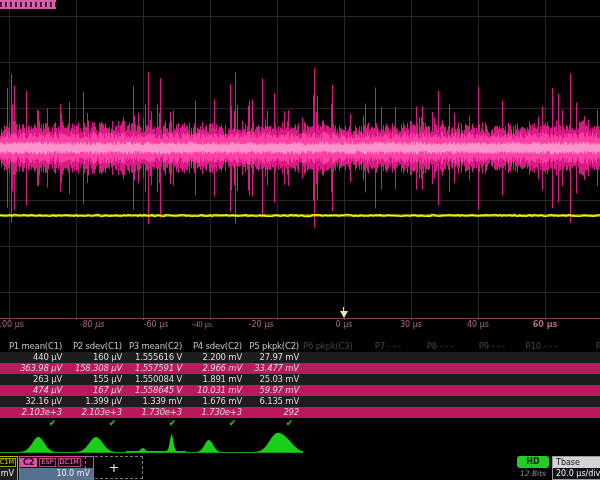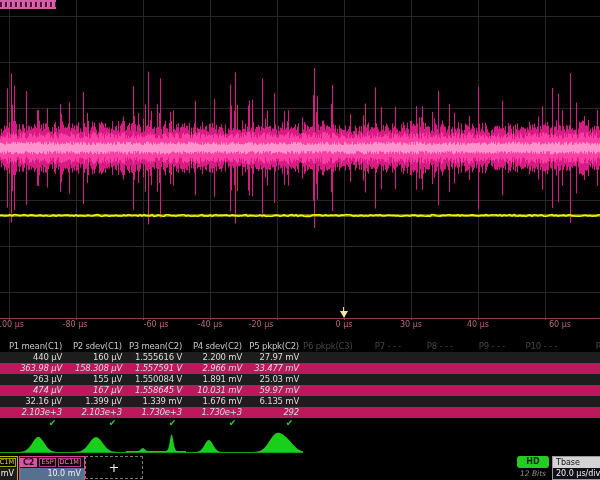--- a/index.html
+++ b/index.html
@@ -36,21 +36,21 @@
   
   .dstrip{position:absolute;left:0;top:456px;width:600px;height:24px;}
   .desc{position:absolute;top:0;height:24px;box-sizing:border-box;}
   .drow1{display:flex;align-items:center;height:11px;gap:2px;}
   .chlabel{font-size:8px;font-weight:bold;line-height:9px;padding:0 3px;color:#1a001a;}
   .tag{font-size:6.5px;line-height:7px;padding:0 1px;border:1px solid;}
   .dval{height:12px;font-size:8px;line-height:12px;text-align:right;padding-right:3px;color:#f0f0f0;}
   .c1{left:-44px;width:62px;border:1px solid #b8b800;background:#0a0a00;}
   .c1t{color:#d8d800;border-color:#a0a000;margin-left:auto;margin-right:1px;}
   .c1v{background:#1c1c1c;}
-  .c2{left:19px;width:66px;border:1px solid #d645a0;background:#14020e;}
+  .c2{left:19px;width:75px;border:1px solid #d645a0;background:#14020e;}
   .c2 .chlabel{background:#e04fa8;}
   .c2t{color:#ff7cc4;border-color:#b03c82;}
   .c2v{background:#55718f;}
   .addbox{position:absolute;left:85px;top:0;width:58px;height:23px;border:1px dashed #7a7a7a;
           box-sizing:border-box;color:#e8e8e8;font-size:13px;line-height:21px;text-align:center;}
   .hdbadge{position:absolute;left:517px;top:0;width:32px;height:12px;background:#23cd23;border-radius:3px;
            color:#07220a;font-size:8px;font-weight:bold;text-align:center;line-height:12px;}
   .hdbits{position:absolute;left:513px;top:13px;width:40px;text-align:center;color:#8f8f8f;font-size:7.5px;font-style:italic;}
   .tbase{position:absolute;left:552px;top:0;width:78px;height:24px;border:1px solid #9a9a9a;box-sizing:border-box;background:#101018;}
   .tbhdr{height:11px;background:#d4d4d4;color:#141414;font-size:8px;line-height:11px;padding-left:3px;}
@@ -66,28 +66,28 @@
         <path d="M0 318.5H600M9.5 318V322M76.5 318V322M143.5 318V322M210.5 318V322M277.5 318V322M344.5 318V322M411.5 318V322M478.5 318V322M545.5 318V322" stroke="#83424e" stroke-width="1" fill="none"></path>
         <path d="M0.5 135.3V160.7M1.5 128.5V167.5M2.5 132.6V163.4M3.5 130.5V165.5M4.5 125.5V170.5M5.5 128.5V167.5M6.5 125.9V170.1M7.5 88.3V207.7M8.5 127.7V168.3M9.5 122.3V173.7M10.5 133.7V162.3M11.5 73.6V222.4M12.5 104.7V191.3M13.5 120.9V175.1M14.5 85.5V210.5M15.5 120.9V175.1M16.5 124.1V171.9M17.5 135.7V160.3M18.5 129.7V166.3M19.5 124.2V171.8M20.5 128.8V167.2M21.5 130.9V165.1M22.5 124.3V171.7M23.5 124.4V171.6M24.5 128.1V167.9M25.5 132.2V163.8M26.5 91.0V205.0M27.5 130.7V165.3M28.5 125.6V170.4M29.5 126.3V169.7M30.5 129.8V166.2M31.5 126.3V169.7M32.5 128.7V167.3M33.5 127.8V168.2M34.5 124.1V171.9M35.5 126.0V170.0M36.5 127.9V168.1M37.5 110.1V185.9M38.5 110.2V185.8M39.5 120.6V175.4M40.5 128.3V167.7M41.5 124.7V171.3M42.5 131.2V164.8M43.5 123.3V172.7M44.5 128.8V167.2M45.5 123.2V172.8M46.5 123.3V172.7M47.5 108.5V187.5M48.5 126.9V169.1M49.5 130.4V165.6M50.5 131.6V164.4M51.5 131.5V164.5M52.5 127.1V168.9M53.5 133.9V162.1M54.5 123.7V172.3M55.5 122.1V173.9M56.5 128.1V167.9M57.5 132.4V163.6M58.5 126.4V169.6M59.5 129.4V166.6M60.5 104.2V191.8M61.5 113.7V182.3M62.5 121.6V174.4M63.5 124.5V171.5M64.5 128.1V167.9M65.5 127.0V169.0M66.5 128.0V168.0M67.5 126.7V169.3M68.5 123.6V172.4M69.5 102.3V193.7M70.5 130.3V165.7M71.5 127.7V168.3M72.5 123.5V172.5M73.5 128.2V167.8M74.5 125.2V170.8M75.5 129.7V166.3M76.5 125.1V170.9M77.5 125.6V170.4M78.5 122.2V173.8M79.5 132.4V163.6M80.5 128.3V167.7M81.5 131.4V164.6M82.5 132.1V163.9M83.5 91.9V204.1M84.5 123.1V172.9M85.5 126.8V169.2M86.5 127.2V168.8M87.5 113.0V183.0M88.5 120.6V175.4M89.5 133.9V162.1M90.5 130.4V165.6M91.5 127.3V168.7M92.5 121.9V174.1M93.5 125.9V170.1M94.5 122.5V173.5M95.5 127.0V169.0M96.5 129.6V166.4M97.5 133.8V162.2M98.5 131.6V164.4M99.5 122.7V173.3M100.5 124.3V171.7M101.5 121.7V174.3M102.5 122.9V173.1M103.5 124.4V171.6M104.5 127.5V168.5M105.5 123.1V172.9M106.5 127.6V168.4M107.5 127.3V168.7M108.5 129.1V166.9M109.5 127.1V168.9M110.5 133.0V163.0M111.5 128.6V167.4M112.5 121.1V174.9M113.5 129.6V166.4M114.5 130.5V165.5M115.5 126.7V169.3M116.5 125.8V170.2M117.5 130.6V165.4M118.5 121.1V174.9M119.5 132.2V163.8M120.5 125.5V170.5M121.5 123.6V172.4M122.5 121.1V174.9M123.5 116.5V179.5M124.5 121.3V174.7M125.5 130.6V165.4M126.5 129.7V166.3M127.5 126.2V169.8M128.5 125.0V171.0M129.5 122.6V173.4M130.5 130.2V165.8M131.5 123.7V172.3M132.5 123.0V173.0M133.5 86.1V209.9M134.5 115.9V180.1M135.5 124.1V171.9M136.5 131.1V164.9M137.5 125.3V170.7M138.5 112.9V183.1M139.5 124.4V171.6M140.5 127.0V169.0M141.5 132.3V163.7M142.5 132.2V163.8M143.5 118.5V177.5M144.5 131.4V164.6M145.5 104.3V191.7M146.5 126.1V169.9M147.5 124.9V171.1M148.5 71.6V224.4M149.5 126.8V169.2M150.5 120.1V175.9M151.5 110.9V185.1M152.5 129.0V167.0M153.5 128.5V167.5M154.5 126.8V169.2M155.5 133.2V162.8M156.5 127.7V168.3M157.5 104.4V191.6M158.5 126.9V169.1M159.5 113.0V183.0M160.5 78.2V217.8M161.5 129.1V166.9M162.5 134.0V162.0M163.5 126.1V169.9M164.5 124.4V171.6M165.5 120.8V175.2M166.5 128.2V167.8M167.5 128.4V167.6M168.5 131.8V164.2M169.5 122.9V173.1M170.5 112.0V184.0M171.5 121.1V174.9M172.5 131.7V164.3M173.5 110.4V185.6M174.5 128.7V167.3M175.5 130.0V166.0M176.5 124.5V171.5M177.5 127.3V168.7M178.5 123.2V172.8M179.5 131.4V164.6M180.5 127.6V168.4M181.5 126.5V169.5M182.5 123.9V172.1M183.5 126.8V169.2M184.5 122.8V173.2M185.5 128.1V167.9M186.5 125.9V170.1M187.5 125.9V170.1M188.5 129.8V166.2M189.5 122.6V173.4M190.5 135.1V160.9M191.5 127.7V168.3M192.5 134.1V161.9M193.5 127.3V168.7M194.5 123.4V172.6M195.5 100.7V195.3M196.5 132.6V163.4M197.5 127.5V168.5M198.5 128.7V167.3M199.5 128.9V167.1M200.5 126.1V169.9M201.5 129.5V166.5M202.5 121.9V174.1M203.5 128.6V167.4M204.5 129.6V166.4M205.5 126.8V169.2M206.5 125.3V170.7M207.5 130.9V165.1M208.5 131.9V164.1M209.5 123.7V172.3M210.5 123.5V172.5M211.5 127.2V168.8M212.5 122.8V173.2M213.5 127.8V168.2M214.5 99.2V196.8M215.5 129.2V166.8M216.5 124.6V171.4M217.5 132.7V163.3M218.5 129.4V166.6M219.5 126.7V169.3M220.5 127.1V168.9M221.5 124.4V171.6M222.5 127.8V168.2M223.5 131.2V164.8M224.5 134.3V161.7M225.5 124.4V171.6M226.5 133.6V162.4M227.5 133.8V162.2M228.5 128.5V167.5M229.5 130.0V166.0M230.5 84.5V211.5M231.5 105.6V190.4M232.5 129.9V166.1M233.5 128.3V167.7M234.5 110.7V185.3M235.5 72.3V223.7M236.5 129.3V166.7M237.5 104.6V191.4M238.5 129.6V166.4M239.5 129.7V166.3M240.5 130.2V165.8M241.5 132.2V163.8M242.5 120.6V175.4M243.5 128.7V167.3M244.5 128.9V167.1M245.5 123.7V172.3M246.5 131.6V164.4M247.5 126.4V169.6M248.5 105.6V190.4M249.5 100.5V195.5M250.5 130.4V165.6M251.5 127.6V168.4M252.5 99.5V196.5M253.5 122.1V173.9M254.5 131.8V164.2M255.5 128.7V167.3M256.5 126.9V169.1M257.5 127.0V169.0M258.5 124.8V171.2M259.5 126.5V169.5M260.5 130.7V165.3M261.5 126.4V169.6M262.5 78.4V217.6M263.5 127.8V168.2M264.5 128.5V167.5M265.5 118.8V177.2M266.5 126.3V169.7M267.5 110.5V185.5M268.5 126.9V169.1M269.5 126.2V169.8M270.5 125.6V170.4M271.5 131.1V164.9M272.5 128.5V167.5M273.5 128.6V167.4M274.5 93.2V202.8M275.5 124.4V171.6M276.5 129.4V166.6M277.5 134.4V161.6M278.5 126.0V170.0M279.5 130.8V165.2M280.5 127.4V168.6M281.5 128.3V167.7M282.5 122.1V173.9M283.5 129.5V166.5M284.5 111.2V184.8M285.5 129.3V166.7M286.5 127.6V168.4M287.5 121.1V174.9M288.5 110.3V185.7M289.5 129.8V166.2M290.5 128.6V167.4M291.5 126.9V169.1M292.5 128.5V167.5M293.5 127.9V168.1M294.5 126.7V169.3M295.5 124.3V171.7M296.5 130.0V166.0M297.5 126.5V169.5M298.5 123.1V172.9M299.5 133.1V162.9M300.5 133.6V162.4M301.5 133.2V162.8M302.5 117.5V178.5M303.5 129.5V166.5M304.5 122.0V174.0M305.5 123.7V172.3M306.5 130.5V165.5M307.5 125.4V170.6M308.5 126.6V169.4M309.5 128.8V167.2M310.5 127.0V169.0M311.5 126.9V169.1M312.5 126.2V169.8M313.5 95.2V200.8M314.5 68.0V228.0M315.5 131.6V164.4M316.5 112.2V183.8M317.5 96.4V199.6M318.5 124.4V171.6M319.5 130.1V165.9M320.5 126.5V169.5M321.5 126.0V170.0M322.5 120.8V175.2M323.5 120.4V175.6M324.5 124.2V171.8M325.5 129.7V166.3M326.5 125.9V170.1M327.5 125.2V170.8M328.5 126.4V169.6M329.5 126.8V169.2M330.5 128.1V167.9M331.5 103.7V192.3M332.5 84.8V211.2M333.5 123.5V172.5M334.5 128.7V167.3M335.5 125.3V170.7M336.5 132.4V163.6M337.5 128.8V167.2M338.5 133.6V162.4M339.5 125.3V170.7M340.5 128.2V167.8M341.5 128.7V167.3M342.5 129.6V166.4M343.5 130.0V166.0M344.5 129.9V166.1M345.5 125.5V170.5M346.5 131.6V164.4M347.5 131.0V165.0M348.5 129.2V166.8M349.5 126.0V170.0M350.5 113.8V182.2M351.5 132.3V163.7M352.5 134.3V161.7M353.5 131.0V165.0M354.5 131.1V164.9M355.5 125.4V170.6M356.5 128.1V167.9M357.5 134.3V161.7M358.5 130.9V165.1M359.5 126.4V169.6M360.5 131.3V164.7M361.5 125.9V170.1M362.5 133.2V162.8M363.5 115.4V180.6M364.5 125.2V170.8M365.5 103.6V192.4M366.5 127.7V168.3M367.5 124.5V171.5M368.5 122.6V173.4M369.5 130.9V165.1M370.5 129.3V166.7M371.5 127.0V169.0M372.5 127.2V168.8M373.5 128.5V167.5M374.5 127.7V168.3M375.5 87.4V208.6M376.5 123.5V172.5M377.5 127.1V168.9M378.5 129.5V166.5M379.5 131.9V164.1M380.5 131.3V164.7M381.5 106.7V189.3M382.5 129.6V166.4M383.5 125.1V170.9M384.5 131.0V165.0M385.5 126.3V169.7M386.5 123.5V172.5M387.5 125.4V170.6M388.5 127.6V168.4M389.5 130.6V165.4M390.5 129.8V166.2M391.5 132.9V163.1M392.5 123.3V172.7M393.5 127.9V168.1M394.5 125.9V170.1M395.5 106.8V189.2M396.5 128.4V167.6M397.5 129.5V166.5M398.5 132.8V163.2M399.5 130.8V165.2M400.5 131.4V164.6M401.5 124.4V171.6M402.5 128.0V168.0M403.5 122.1V173.9M404.5 125.2V170.8M405.5 130.3V165.7M406.5 128.2V167.8M407.5 122.7V173.3M408.5 129.1V166.9M409.5 134.1V161.9M410.5 121.0V175.0M411.5 120.8V175.2M412.5 125.7V170.3M413.5 123.9V172.1M414.5 124.8V171.2M415.5 125.9V170.1M416.5 106.3V189.7M417.5 123.2V172.8M418.5 134.1V161.9M419.5 117.5V178.5M420.5 126.7V169.3M421.5 117.1V178.9M422.5 106.1V189.9M423.5 121.8V174.2M424.5 129.0V167.0M425.5 122.9V173.1M426.5 126.7V169.3M427.5 126.6V169.4M428.5 125.9V170.1M429.5 126.9V169.1M430.5 133.2V162.8M431.5 130.8V165.2M432.5 111.9V184.1M433.5 131.4V164.6M434.5 117.9V178.1M435.5 123.3V172.7M436.5 124.9V171.1M437.5 128.9V167.1M438.5 90.7V205.3M439.5 133.2V162.8M440.5 126.5V169.5M441.5 124.3V171.7M442.5 120.5V175.5M443.5 124.3V171.7M444.5 126.5V169.5M445.5 126.8V169.2M446.5 132.4V163.6M447.5 129.7V166.3M448.5 126.1V169.9M449.5 104.1V191.9M450.5 134.4V161.6M451.5 128.8V167.2M452.5 127.3V168.7M453.5 132.6V163.4M454.5 112.9V183.1M455.5 128.7V167.3M456.5 130.5V165.5M457.5 128.2V167.8M458.5 122.3V173.7M459.5 128.5V167.5M460.5 134.3V161.7M461.5 123.5V172.5M462.5 130.5V165.5M463.5 133.1V162.9M464.5 129.9V166.1M465.5 123.5V172.5M466.5 125.0V171.0M467.5 125.3V170.7M468.5 126.3V169.7M469.5 115.8V180.2M470.5 130.3V165.7M471.5 128.7V167.3M472.5 123.6V172.4M473.5 126.0V170.0M474.5 128.2V167.8M475.5 134.4V161.6M476.5 127.6V168.4M477.5 131.3V164.7M478.5 86.7V209.3M479.5 123.6V172.4M480.5 131.4V164.6M481.5 128.5V167.5M482.5 122.7V173.3M483.5 130.5V165.5M484.5 132.2V163.8M485.5 122.6V173.4M486.5 125.2V170.8M487.5 129.1V166.9M488.5 132.0V164.0M489.5 133.0V163.0M490.5 135.9V160.1M491.5 130.2V165.8M492.5 129.3V166.7M493.5 132.7V163.3M494.5 126.9V169.1M495.5 125.8V170.2M496.5 126.4V169.6M497.5 125.5V170.5M498.5 128.5V167.5M499.5 125.9V170.1M500.5 128.4V167.6M501.5 128.5V167.5M502.5 100.7V195.3M503.5 127.9V168.1M504.5 130.1V165.9M505.5 125.8V170.2M506.5 134.0V162.0M507.5 132.4V163.6M508.5 122.9V173.1M509.5 125.9V170.1M510.5 124.5V171.5M511.5 128.8V167.2M512.5 134.1V161.9M513.5 126.1V169.9M514.5 133.5V162.5M515.5 124.6V171.4M516.5 128.9V167.1M517.5 123.4V172.6M518.5 130.0V166.0M519.5 130.5V165.5M520.5 128.6V167.4M521.5 126.6V169.4M522.5 127.3V168.7M523.5 127.3V168.7M524.5 128.4V167.6M525.5 128.6V167.4M526.5 131.7V164.3M527.5 127.4V168.6M528.5 129.4V166.6M529.5 121.5V174.5M530.5 125.3V170.7M531.5 129.7V166.3M532.5 124.2V171.8M533.5 127.6V168.4M534.5 123.4V172.6M535.5 127.3V168.7M536.5 128.9V167.1M537.5 126.6V169.4M538.5 116.5V179.5M539.5 132.3V163.7M540.5 126.0V170.0M541.5 128.7V167.3M542.5 106.2V189.8M543.5 124.8V171.2M544.5 124.6V171.4M545.5 123.3V172.7M546.5 125.8V170.2M547.5 121.7V174.3M548.5 125.7V170.3M549.5 134.2V161.8M550.5 128.3V167.7M551.5 127.4V168.6M552.5 88.0V208.0M553.5 134.5V161.5M554.5 126.6V169.4M555.5 126.5V169.5M556.5 120.4V175.6M557.5 129.9V166.1M558.5 93.7V202.3M559.5 125.1V170.9M560.5 125.7V170.3M561.5 130.5V165.5M562.5 110.2V185.8M563.5 125.9V170.1M564.5 129.2V166.8M565.5 131.5V164.5M566.5 125.2V170.8M567.5 125.8V170.2M568.5 129.4V166.6M569.5 124.8V171.2M570.5 73.1V222.9M571.5 129.1V166.9M572.5 128.2V167.8M573.5 130.3V165.7M574.5 129.7V166.3M575.5 129.6V166.4M576.5 102.5V193.5M577.5 133.9V162.1M578.5 128.4V167.6M579.5 121.6V174.4M580.5 122.6V173.4M581.5 122.0V174.0M582.5 120.5V175.5M583.5 120.8V175.2M584.5 116.1V179.9M585.5 125.6V170.4M586.5 125.1V170.9M587.5 126.0V170.0M588.5 119.9V176.1M589.5 131.0V165.0M590.5 128.6V167.4M591.5 132.7V163.3M592.5 127.3V168.7M593.5 129.4V166.6M594.5 125.8V170.2M595.5 129.6V166.4M596.5 126.2V169.8M597.5 109.9V186.1M598.5 126.0V170.0M599.5 129.6V166.4" stroke="#d81b84" stroke-width="1" fill="none"></path>
         <path d="M0.5 138.9V157.1M1.5 136.2V159.8M2.5 137.2V158.8M3.5 136.4V159.6M4.5 137.3V158.7M5.5 137.0V159.0M6.5 135.1V160.9M7.5 132.6V163.4M8.5 138.4V157.6M9.5 132.4V163.6M10.5 138.0V158.0M11.5 134.6V161.4M12.5 134.4V161.6M13.5 132.3V163.7M14.5 135.2V160.8M15.5 133.7V162.3M16.5 134.5V161.5M17.5 138.9V157.1M18.5 138.9V157.1M19.5 137.1V158.9M20.5 133.2V162.8M21.5 137.9V158.1M22.5 133.8V162.2M23.5 132.3V163.7M24.5 133.0V163.0M25.5 137.7V158.3M26.5 139.0V157.0M27.5 137.8V158.2M28.5 136.5V159.5M29.5 133.4V162.6M30.5 133.6V162.4M31.5 133.6V162.4M32.5 136.5V159.5M33.5 135.1V160.9M34.5 132.8V163.2M35.5 135.9V160.1M36.5 137.9V158.1M37.5 136.3V159.7M38.5 136.8V159.2M39.5 133.2V162.8M40.5 135.2V160.8M41.5 133.9V162.1M42.5 135.6V160.4M43.5 135.1V160.9M44.5 137.0V159.0M45.5 135.3V160.7M46.5 134.3V161.7M47.5 133.1V162.9M48.5 132.6V163.4M49.5 134.0V162.0M50.5 138.4V157.6M51.5 135.5V160.5M52.5 137.8V158.2M53.5 138.7V157.3M54.5 133.1V162.9M55.5 132.1V163.9M56.5 135.4V160.6M57.5 137.8V158.2M58.5 138.8V157.2M59.5 134.1V161.9M60.5 133.9V162.1M61.5 132.6V163.4M62.5 133.2V162.8M63.5 134.5V161.5M64.5 134.4V161.6M65.5 134.3V161.7M66.5 135.4V160.6M67.5 135.1V160.9M68.5 136.1V159.9M69.5 136.8V159.2M70.5 135.6V160.4M71.5 132.4V163.6M72.5 134.1V161.9M73.5 134.3V161.7M74.5 135.1V160.9M75.5 138.2V157.8M76.5 133.8V162.2M77.5 134.7V161.3M78.5 133.9V162.1M79.5 137.9V158.1M80.5 138.7V157.3M81.5 137.7V158.3M82.5 138.2V157.8M83.5 137.2V158.8M84.5 132.2V163.8M85.5 136.4V159.6M86.5 136.3V159.7M87.5 137.4V158.6M88.5 132.5V163.5M89.5 138.9V157.1M90.5 137.9V158.1M91.5 134.6V161.4M92.5 133.6V162.4M93.5 132.3V163.7M94.5 132.4V163.6M95.5 133.4V162.6M96.5 135.0V161.0M97.5 136.9V159.1M98.5 138.6V157.4M99.5 133.4V162.6M100.5 132.6V163.4M101.5 132.6V163.4M102.5 135.5V160.5M103.5 133.8V162.2M104.5 138.4V157.6M105.5 133.8V162.2M106.5 132.1V163.9M107.5 135.7V160.3M108.5 133.1V162.9M109.5 133.3V162.7M110.5 137.5V158.5M111.5 132.2V163.8M112.5 133.4V162.6M113.5 134.9V161.1M114.5 138.3V157.7M115.5 134.4V161.6M116.5 135.0V161.0M117.5 138.5V157.5M118.5 133.6V162.4M119.5 135.8V160.2M120.5 136.4V159.6M121.5 133.5V162.5M122.5 132.4V163.6M123.5 133.2V162.8M124.5 132.2V163.8M125.5 138.4V157.6M126.5 135.3V160.7M127.5 138.5V157.5M128.5 135.9V160.1M129.5 138.1V157.9M130.5 137.5V158.5M131.5 136.5V159.5M132.5 135.5V160.5M133.5 132.3V163.7M134.5 137.9V158.1M135.5 135.9V160.1M136.5 138.7V157.3M137.5 135.4V160.6M138.5 134.3V161.7M139.5 137.2V158.8M140.5 134.3V161.7M141.5 136.2V159.8M142.5 137.5V158.5M143.5 136.6V159.4M144.5 137.1V158.9M145.5 135.7V160.3M146.5 135.7V160.3M147.5 133.7V162.3M148.5 134.6V161.4M149.5 134.9V161.1M150.5 132.4V163.6M151.5 135.1V160.9M152.5 133.9V162.1M153.5 135.3V160.7M154.5 134.3V161.7M155.5 138.2V157.8M156.5 138.4V157.6M157.5 138.0V158.0M158.5 135.7V160.3M159.5 135.2V160.8M160.5 138.5V157.5M161.5 138.6V157.4M162.5 138.6V157.4M163.5 133.4V162.6M164.5 134.8V161.2M165.5 132.9V163.1M166.5 135.9V160.1M167.5 136.5V159.5M168.5 138.5V157.5M169.5 133.6V162.4M170.5 132.8V163.2M171.5 133.6V162.4M172.5 134.7V161.3M173.5 136.9V159.1M174.5 137.8V158.2M175.5 134.0V162.0M176.5 132.8V163.2M177.5 133.4V162.6M178.5 135.1V160.9M179.5 138.3V157.7M180.5 138.7V157.3M181.5 138.1V157.9M182.5 134.2V161.8M183.5 132.8V163.2M184.5 134.9V161.1M185.5 133.7V162.3M186.5 134.2V161.8M187.5 133.3V162.7M188.5 134.0V162.0M189.5 134.9V161.1M190.5 138.3V157.7M191.5 132.1V163.9M192.5 138.0V158.0M193.5 135.1V160.9M194.5 133.8V162.2M195.5 132.1V163.9M196.5 136.4V159.6M197.5 134.5V161.5M198.5 132.5V163.5M199.5 132.7V163.3M200.5 138.6V157.4M201.5 134.9V161.1M202.5 133.6V162.4M203.5 133.9V162.1M204.5 135.3V160.7M205.5 137.4V158.6M206.5 133.9V162.1M207.5 135.9V160.1M208.5 135.2V160.8M209.5 134.6V161.4M210.5 135.6V160.4M211.5 134.7V161.3M212.5 134.9V161.1M213.5 138.1V157.9M214.5 133.8V162.2M215.5 133.8V162.2M216.5 134.8V161.2M217.5 135.8V160.2M218.5 138.0V158.0M219.5 135.0V161.0M220.5 133.4V162.6M221.5 136.1V159.9M222.5 134.8V161.2M223.5 134.8V161.2M224.5 137.5V158.5M225.5 133.3V162.7M226.5 137.9V158.1M227.5 138.0V158.0M228.5 135.9V160.1M229.5 135.6V160.4M230.5 134.5V161.5M231.5 134.0V162.0M232.5 134.3V161.7M233.5 137.8V158.2M234.5 135.9V160.1M235.5 135.2V160.8M236.5 133.8V162.2M237.5 132.7V163.3M238.5 133.8V162.2M239.5 138.1V157.9M240.5 135.7V160.3M241.5 137.3V158.7M242.5 132.7V163.3M243.5 136.8V159.2M244.5 132.8V163.2M245.5 135.0V161.0M246.5 135.5V160.5M247.5 132.3V163.7M248.5 132.0V164.0M249.5 132.1V163.9M250.5 134.9V161.1M251.5 138.0V158.0M252.5 132.5V163.5M253.5 132.5V163.5M254.5 137.0V159.0M255.5 134.8V161.2M256.5 137.2V158.8M257.5 138.8V157.2M258.5 133.8V162.2M259.5 136.7V159.3M260.5 135.2V160.8M261.5 135.3V160.7M262.5 133.5V162.5M263.5 132.9V163.1M264.5 132.3V163.7M265.5 138.6V157.4M266.5 134.7V161.3M267.5 133.2V162.8M268.5 134.9V161.1M269.5 132.2V163.8M270.5 135.8V160.2M271.5 134.6V161.4M272.5 136.9V159.1M273.5 134.3V161.7M274.5 135.3V160.7M275.5 134.6V161.4M276.5 137.2V158.8M277.5 137.9V158.1M278.5 137.5V158.5M279.5 134.8V161.2M280.5 134.5V161.5M281.5 135.2V160.8M282.5 134.8V161.2M283.5 135.3V160.7M284.5 136.5V159.5M285.5 134.5V161.5M286.5 134.5V161.5M287.5 132.9V163.1M288.5 132.0V164.0M289.5 138.1V157.9M290.5 135.5V160.5M291.5 134.0V162.0M292.5 133.1V162.9M293.5 136.4V159.6M294.5 136.9V159.1M295.5 134.5V161.5M296.5 136.4V159.6M297.5 135.9V160.1M298.5 135.6V160.4M299.5 138.9V157.1M300.5 137.5V158.5M301.5 138.2V157.8M302.5 133.1V162.9M303.5 133.0V163.0M304.5 133.8V162.2M305.5 132.5V163.5M306.5 135.3V160.7M307.5 138.2V157.8M308.5 134.7V161.3M309.5 134.4V161.6M310.5 137.0V159.0M311.5 136.9V159.1M312.5 135.1V160.9M313.5 132.7V163.3M314.5 133.2V162.8M315.5 137.7V158.3M316.5 134.8V161.2M317.5 137.9V158.1M318.5 135.0V161.0M319.5 137.7V158.3M320.5 133.7V162.3M321.5 138.8V157.2M322.5 132.4V163.6M323.5 132.0V164.0M324.5 132.1V163.9M325.5 132.7V163.3M326.5 133.5V162.5M327.5 132.7V163.3M328.5 135.3V160.7M329.5 134.1V161.9M330.5 138.6V157.4M331.5 137.9V158.1M332.5 132.6V163.4M333.5 132.9V163.1M334.5 133.7V162.3M335.5 135.1V160.9M336.5 135.5V160.5M337.5 136.0V160.0M338.5 138.4V157.6M339.5 137.5V158.5M340.5 137.3V158.7M341.5 132.3V163.7M342.5 135.3V160.7M343.5 135.5V160.5M344.5 135.8V160.2M345.5 137.2V158.8M346.5 138.8V157.2M347.5 138.1V157.9M348.5 133.6V162.4M349.5 137.9V158.1M350.5 138.0V158.0M351.5 135.9V160.1M352.5 138.2V157.8M353.5 138.2V157.8M354.5 137.8V158.2M355.5 134.2V161.8M356.5 134.4V161.6M357.5 137.8V158.2M358.5 135.2V160.8M359.5 136.7V159.3M360.5 138.5V157.5M361.5 132.6V163.4M362.5 137.5V158.5M363.5 135.1V160.9M364.5 137.0V159.0M365.5 135.5V160.5M366.5 136.9V159.1M367.5 132.5V163.5M368.5 135.5V160.5M369.5 135.3V160.7M370.5 138.5V157.5M371.5 138.0V158.0M372.5 134.2V161.8M373.5 137.6V158.4M374.5 135.7V160.3M375.5 137.6V158.4M376.5 136.1V159.9M377.5 132.4V163.6M378.5 137.1V158.9M379.5 136.9V159.1M380.5 134.8V161.2M381.5 137.4V158.6M382.5 136.7V159.3M383.5 136.5V159.5M384.5 134.1V161.9M385.5 134.6V161.4M386.5 133.7V162.3M387.5 136.0V160.0M388.5 133.3V162.7M389.5 139.0V157.0M390.5 137.6V158.4M391.5 139.0V157.0M392.5 132.4V163.6M393.5 137.3V158.7M394.5 134.7V161.3M395.5 133.6V162.4M396.5 135.2V160.8M397.5 133.8V162.2M398.5 136.5V159.5M399.5 134.9V161.1M400.5 137.5V158.5M401.5 136.5V159.5M402.5 136.7V159.3M403.5 134.9V161.1M404.5 132.6V163.4M405.5 134.0V162.0M406.5 137.0V159.0M407.5 133.9V162.1M408.5 136.3V159.7M409.5 138.8V157.2M410.5 133.8V162.2M411.5 132.3V163.7M412.5 138.4V157.6M413.5 133.7V162.3M414.5 134.3V161.7M415.5 136.5V159.5M416.5 133.3V162.7M417.5 133.8V162.2M418.5 138.5V157.5M419.5 138.3V157.7M420.5 132.3V163.7M421.5 138.8V157.2M422.5 133.3V162.7M423.5 133.3V162.7M424.5 136.7V159.3M425.5 135.4V160.6M426.5 132.6V163.4M427.5 138.7V157.3M428.5 135.2V160.8M429.5 132.3V163.7M430.5 136.7V159.3M431.5 137.1V158.9M432.5 137.2V158.8M433.5 135.3V160.7M434.5 136.3V159.7M435.5 134.8V161.2M436.5 134.1V161.9M437.5 137.5V158.5M438.5 135.3V160.7M439.5 137.0V159.0M440.5 138.9V157.1M441.5 132.4V163.6M442.5 133.0V163.0M443.5 136.6V159.4M444.5 136.9V159.1M445.5 136.0V160.0M446.5 138.6V157.4M447.5 138.1V157.9M448.5 134.5V161.5M449.5 136.0V160.0M450.5 137.5V158.5M451.5 138.0V158.0M452.5 132.9V163.1M453.5 135.8V160.2M454.5 136.2V159.8M455.5 132.5V163.5M456.5 137.9V158.1M457.5 134.8V161.2M458.5 132.5V163.5M459.5 138.9V157.1M460.5 137.7V158.3M461.5 133.1V162.9M462.5 134.0V162.0M463.5 138.7V157.3M464.5 134.6V161.4M465.5 135.9V160.1M466.5 137.9V158.1M467.5 134.9V161.1M468.5 133.0V163.0M469.5 132.1V163.9M470.5 134.3V161.7M471.5 134.9V161.1M472.5 133.6V162.4M473.5 138.1V157.9M474.5 137.7V158.3M475.5 138.7V157.3M476.5 134.9V161.1M477.5 134.6V161.4M478.5 138.2V157.8M479.5 134.8V161.2M480.5 135.9V160.1M481.5 136.7V159.3M482.5 134.6V161.4M483.5 134.9V161.1M484.5 138.2V157.8M485.5 134.5V161.5M486.5 136.2V159.8M487.5 136.7V159.3M488.5 138.1V157.9M489.5 136.3V159.7M490.5 138.9V157.1M491.5 135.3V160.7M492.5 135.7V160.3M493.5 136.1V159.9M494.5 134.4V161.6M495.5 136.6V159.4M496.5 137.4V158.6M497.5 135.7V160.3M498.5 133.4V162.6M499.5 136.7V159.3M500.5 138.5V157.5M501.5 135.6V160.4M502.5 137.4V158.6M503.5 136.5V159.5M504.5 134.8V161.2M505.5 134.3V161.7M506.5 137.9V158.1M507.5 137.1V158.9M508.5 132.6V163.4M509.5 136.1V159.9M510.5 134.9V161.1M511.5 132.8V163.2M512.5 138.8V157.2M513.5 132.4V163.6M514.5 138.9V157.1M515.5 136.3V159.7M516.5 137.3V158.7M517.5 133.6V162.4M518.5 136.6V159.4M519.5 138.4V157.6M520.5 132.2V163.8M521.5 135.1V160.9M522.5 137.4V158.6M523.5 138.7V157.3M524.5 138.2V157.8M525.5 134.2V161.8M526.5 136.1V159.9M527.5 136.2V159.8M528.5 132.7V163.3M529.5 132.8V163.2M530.5 134.5V161.5M531.5 136.5V159.5M532.5 135.0V161.0M533.5 134.8V161.2M534.5 133.6V162.4M535.5 133.2V162.8M536.5 136.7V159.3M537.5 134.1V161.9M538.5 137.1V158.9M539.5 137.4V158.6M540.5 133.3V162.7M541.5 135.9V160.1M542.5 132.8V163.2M543.5 132.4V163.6M544.5 134.4V161.6M545.5 132.7V163.3M546.5 133.2V162.8M547.5 134.5V161.5M548.5 135.0V161.0M549.5 138.5V157.5M550.5 137.4V158.6M551.5 133.7V162.3M552.5 134.8V161.2M553.5 137.6V158.4M554.5 135.1V160.9M555.5 133.5V162.5M556.5 136.5V159.5M557.5 136.3V159.7M558.5 138.5V157.5M559.5 134.6V161.4M560.5 135.7V160.3M561.5 134.9V161.1M562.5 138.7V157.3M563.5 137.9V158.1M564.5 133.4V162.6M565.5 137.3V158.7M566.5 134.1V161.9M567.5 137.3V158.7M568.5 133.4V162.6M569.5 134.4V161.6M570.5 134.0V162.0M571.5 133.8V162.2M572.5 138.2V157.8M573.5 134.4V161.6M574.5 134.3V161.7M575.5 132.6V163.4M576.5 135.2V160.8M577.5 138.8V157.2M578.5 137.6V158.4M579.5 134.1V161.9M580.5 132.3V163.7M581.5 133.2V162.8M582.5 132.4V163.6M583.5 132.7V163.3M584.5 136.5V159.5M585.5 138.3V157.7M586.5 132.6V163.4M587.5 132.9V163.1M588.5 135.7V160.3M589.5 137.3V158.7M590.5 135.0V161.0M591.5 136.1V159.9M592.5 132.0V164.0M593.5 138.2V157.8M594.5 134.3V161.7M595.5 136.2V159.8M596.5 132.8V163.2M597.5 138.1V157.9M598.5 138.7V157.3M599.5 137.3V158.7" stroke="#ff3fa4" stroke-width="1" fill="none"></path>
         <path d="M0.5 142.6V152.8M1.5 143.1V153.6M2.5 143.2V151.7M3.5 144.0V154.4M4.5 144.5V151.5M5.5 144.7V154.2M6.5 141.6V153.2M7.5 143.5V151.1M8.5 143.5V152.6M9.5 143.8V152.2M10.5 143.9V151.7M11.5 143.1V153.9M12.5 142.7V154.1M13.5 141.6V154.4M14.5 142.5V152.9M15.5 142.1V152.5M16.5 143.9V151.8M17.5 142.1V153.2M18.5 142.5V154.5M19.5 142.2V153.2M20.5 143.2V153.0M21.5 142.2V154.0M22.5 142.9V153.6M23.5 143.0V153.8M24.5 143.3V152.8M25.5 143.3V151.6M26.5 141.6V151.2M27.5 142.4V152.3M28.5 142.2V152.9M29.5 144.0V152.8M30.5 142.1V153.9M31.5 141.8V151.9M32.5 143.6V154.4M33.5 143.1V152.0M34.5 142.1V152.7M35.5 143.1V153.3M36.5 142.9V154.0M37.5 142.4V154.4M38.5 141.8V153.7M39.5 141.6V152.0M40.5 142.3V153.2M41.5 144.0V153.9M42.5 143.4V153.0M43.5 144.5V151.4M44.5 141.8V154.0M45.5 143.3V154.2M46.5 141.8V154.4M47.5 144.6V151.3M48.5 144.1V153.8M49.5 141.6V151.3M50.5 142.6V152.0M51.5 143.5V152.9M52.5 142.6V153.9M53.5 141.9V152.0M54.5 144.7V151.4M55.5 143.2V151.2M56.5 144.4V153.6M57.5 141.9V151.1M58.5 143.3V153.0M59.5 144.7V153.1M60.5 143.7V151.2M61.5 143.8V153.8M62.5 142.5V154.0M63.5 143.9V152.4M64.5 143.3V153.1M65.5 144.2V153.6M66.5 142.1V151.4M67.5 142.8V151.3M68.5 143.2V153.4M69.5 143.4V151.8M70.5 141.5V152.9M71.5 144.4V151.1M72.5 145.0V152.7M73.5 141.7V152.0M74.5 144.6V153.2M75.5 142.6V153.9M76.5 143.2V153.6M77.5 142.6V153.7M78.5 142.6V153.2M79.5 144.3V154.2M80.5 142.1V151.9M81.5 142.7V152.1M82.5 144.7V151.5M83.5 141.6V152.8M84.5 142.3V152.0M85.5 143.1V153.6M86.5 144.8V152.4M87.5 144.7V152.2M88.5 142.4V154.0M89.5 143.6V152.6M90.5 145.0V151.0M91.5 144.8V152.5M92.5 142.5V154.5M93.5 142.1V153.8M94.5 143.9V152.1M95.5 144.8V153.0M96.5 142.7V154.2M97.5 143.3V151.2M98.5 142.6V153.6M99.5 143.2V154.3M100.5 141.8V152.2M101.5 143.6V152.0M102.5 143.8V153.7M103.5 142.8V153.9M104.5 144.4V152.4M105.5 143.5V154.3M106.5 144.2V153.0M107.5 142.6V153.1M108.5 142.0V151.3M109.5 143.8V153.8M110.5 142.9V151.4M111.5 143.2V151.6M112.5 144.9V151.6M113.5 143.5V151.6M114.5 141.7V153.3M115.5 144.7V152.1M116.5 144.7V151.9M117.5 141.7V151.3M118.5 141.9V153.9M119.5 142.2V151.5M120.5 143.6V152.8M121.5 144.0V151.6M122.5 143.3V153.2M123.5 141.9V153.9M124.5 143.9V152.3M125.5 144.6V152.2M126.5 141.7V154.5M127.5 142.5V154.1M128.5 142.1V152.2M129.5 142.3V151.3M130.5 141.7V153.5M131.5 144.1V153.1M132.5 144.8V154.0M133.5 143.2V151.2M134.5 143.0V154.1M135.5 143.8V151.0M136.5 142.0V152.7M137.5 143.6V151.3M138.5 143.0V151.0M139.5 142.3V154.1M140.5 143.4V153.7M141.5 144.5V151.4M142.5 144.9V152.9M143.5 144.9V153.6M144.5 143.0V152.0M145.5 143.9V153.7M146.5 141.9V152.1M147.5 141.5V153.8M148.5 142.1V151.9M149.5 143.7V152.4M150.5 142.4V152.3M151.5 143.8V153.0M152.5 144.9V154.4M153.5 142.4V152.4M154.5 143.8V152.5M155.5 142.5V152.2M156.5 144.5V153.0M157.5 143.7V154.5M158.5 143.3V153.2M159.5 143.8V151.4M160.5 142.9V154.4M161.5 141.9V153.6M162.5 142.3V153.5M163.5 142.7V152.5M164.5 144.6V154.3M165.5 142.6V154.2M166.5 143.3V153.1M167.5 144.4V153.0M168.5 143.1V154.4M169.5 143.4V153.7M170.5 141.9V153.0M171.5 143.9V152.5M172.5 142.8V151.6M173.5 143.1V151.5M174.5 144.1V152.5M175.5 144.1V153.4M176.5 144.4V152.9M177.5 143.0V151.9M178.5 141.5V153.7M179.5 142.2V151.7M180.5 144.4V152.8M181.5 142.9V153.8M182.5 143.6V153.9M183.5 142.7V151.2M184.5 143.0V151.9M185.5 144.4V152.1M186.5 144.2V153.6M187.5 143.8V152.8M188.5 141.6V152.8M189.5 141.9V153.7M190.5 142.7V152.0M191.5 141.8V154.3M192.5 142.4V152.8M193.5 142.7V153.6M194.5 143.6V152.1M195.5 141.6V152.0M196.5 143.4V151.7M197.5 143.4V153.3M198.5 143.9V151.2M199.5 144.4V153.2M200.5 144.3V152.1M201.5 144.9V151.4M202.5 142.0V154.1M203.5 145.0V151.3M204.5 144.0V153.7M205.5 142.9V152.1M206.5 144.2V152.5M207.5 142.7V153.6M208.5 142.4V152.1M209.5 144.0V151.6M210.5 144.3V153.0M211.5 143.9V153.9M212.5 143.2V153.1M213.5 141.6V153.8M214.5 142.8V152.7M215.5 143.8V151.8M216.5 142.7V152.7M217.5 144.4V151.0M218.5 144.6V152.8M219.5 144.0V151.6M220.5 144.9V152.4M221.5 141.7V152.8M222.5 144.3V152.4M223.5 142.9V153.2M224.5 143.3V151.5M225.5 144.8V151.4M226.5 142.4V154.2M227.5 144.8V153.7M228.5 144.4V152.4M229.5 143.5V153.5M230.5 143.3V152.6M231.5 142.5V151.7M232.5 141.7V153.5M233.5 142.5V153.2M234.5 143.7V151.7M235.5 144.4V153.6M236.5 143.1V152.1M237.5 143.7V152.0M238.5 141.7V151.0M239.5 144.0V153.8M240.5 144.4V152.3M241.5 144.0V154.2M242.5 144.2V153.2M243.5 144.6V153.0M244.5 144.0V151.5M245.5 142.7V154.4M246.5 143.4V153.9M247.5 143.0V153.5M248.5 142.3V152.2M249.5 142.5V152.2M250.5 142.1V151.4M251.5 142.8V151.6M252.5 142.3V151.0M253.5 144.9V151.8M254.5 143.5V152.9M255.5 143.0V154.1M256.5 144.4V153.1M257.5 145.0V152.2M258.5 144.4V151.5M259.5 143.6V154.3M260.5 143.5V152.9M261.5 143.1V154.1M262.5 144.7V153.0M263.5 142.4V151.0M264.5 144.5V152.7M265.5 144.4V152.2M266.5 144.1V151.2M267.5 143.2V151.7M268.5 142.7V153.1M269.5 144.5V151.1M270.5 143.5V151.2M271.5 142.5V154.5M272.5 142.8V153.1M273.5 143.5V153.0M274.5 143.7V153.0M275.5 142.6V152.4M276.5 144.5V151.9M277.5 144.0V153.9M278.5 144.4V152.1M279.5 141.9V151.6M280.5 142.6V152.7M281.5 143.1V152.1M282.5 144.2V153.6M283.5 142.7V152.8M284.5 142.2V153.4M285.5 143.6V153.9M286.5 144.4V153.8M287.5 144.6V151.3M288.5 143.9V152.2M289.5 144.4V152.7M290.5 144.1V153.8M291.5 141.6V151.0M292.5 143.6V151.3M293.5 142.2V153.1M294.5 142.3V154.2M295.5 142.0V151.9M296.5 143.9V153.6M297.5 142.2V151.6M298.5 142.6V154.2M299.5 143.1V154.0M300.5 141.5V153.2M301.5 143.1V151.1M302.5 144.3V152.5M303.5 143.7V151.1M304.5 144.8V153.3M305.5 144.8V153.4M306.5 144.8V153.4M307.5 142.7V151.1M308.5 143.7V151.2M309.5 143.0V153.2M310.5 144.8V151.4M311.5 144.3V151.2M312.5 142.9V153.6M313.5 144.8V153.2M314.5 144.0V153.4M315.5 143.1V151.4M316.5 144.5V151.8M317.5 144.1V152.3M318.5 142.4V153.1M319.5 143.6V151.2M320.5 142.2V151.7M321.5 144.7V153.8M322.5 141.5V151.6M323.5 143.5V151.3M324.5 144.5V151.3M325.5 143.1V151.0M326.5 141.9V151.6M327.5 142.0V153.3M328.5 143.7V152.3M329.5 144.9V151.2M330.5 144.3V151.7M331.5 144.8V153.1M332.5 142.8V153.5M333.5 144.2V153.8M334.5 141.8V152.1M335.5 144.5V152.6M336.5 143.3V152.6M337.5 144.9V151.1M338.5 141.8V151.9M339.5 143.5V152.0M340.5 143.9V154.0M341.5 144.9V151.8M342.5 144.8V151.3M343.5 145.0V152.3M344.5 141.6V153.6M345.5 142.7V152.7M346.5 143.6V153.8M347.5 144.5V153.9M348.5 143.2V153.9M349.5 144.6V154.4M350.5 144.5V152.9M351.5 143.7V153.6M352.5 141.6V153.2M353.5 145.0V154.5M354.5 144.1V153.4M355.5 144.0V153.5M356.5 144.5V151.2M357.5 142.0V151.2M358.5 144.2V151.0M359.5 142.6V151.8M360.5 142.8V152.2M361.5 144.7V153.1M362.5 142.5V152.4M363.5 143.4V154.1M364.5 142.3V154.3M365.5 144.5V153.7M366.5 144.3V154.2M367.5 143.0V151.3M368.5 144.3V152.9M369.5 143.9V151.5M370.5 141.7V151.5M371.5 144.6V154.0M372.5 144.1V152.4M373.5 143.0V154.5M374.5 142.2V152.1M375.5 141.9V153.5M376.5 142.1V151.7M377.5 143.9V153.9M378.5 141.9V153.9M379.5 142.1V151.3M380.5 143.1V151.3M381.5 142.5V152.3M382.5 143.4V151.9M383.5 142.7V151.7M384.5 143.4V153.9M385.5 144.4V154.2M386.5 141.6V152.4M387.5 143.9V152.1M388.5 141.6V153.9M389.5 143.6V152.1M390.5 142.6V151.2M391.5 143.1V153.7M392.5 141.7V152.1M393.5 142.1V151.3M394.5 142.9V154.0M395.5 144.3V152.0M396.5 143.8V151.8M397.5 142.1V153.0M398.5 143.2V151.5M399.5 142.1V154.3M400.5 141.9V151.2M401.5 144.6V152.0M402.5 144.8V152.5M403.5 142.5V154.3M404.5 142.8V152.8M405.5 143.3V153.3M406.5 143.3V153.8M407.5 144.2V152.2M408.5 144.7V152.9M409.5 142.5V153.9M410.5 144.8V151.7M411.5 142.0V151.3M412.5 141.9V154.4M413.5 144.6V151.7M414.5 141.7V153.8M415.5 144.7V152.3M416.5 141.5V154.2M417.5 141.7V153.4M418.5 143.6V153.8M419.5 142.7V151.1M420.5 141.7V151.7M421.5 143.0V151.4M422.5 143.8V151.2M423.5 143.8V151.9M424.5 141.9V154.3M425.5 144.7V151.1M426.5 144.9V151.0M427.5 143.5V153.4M428.5 144.0V152.6M429.5 142.5V152.2M430.5 142.9V154.2M431.5 144.8V153.4M432.5 144.8V152.2M433.5 143.1V153.5M434.5 143.4V151.8M435.5 144.5V153.0M436.5 143.7V154.0M437.5 143.8V151.5M438.5 143.8V153.6M439.5 143.0V152.1M440.5 144.5V154.3M441.5 144.3V152.3M442.5 143.8V151.8M443.5 142.7V152.5M444.5 143.4V152.9M445.5 142.7V151.6M446.5 142.9V153.4M447.5 145.0V151.1M448.5 143.6V152.0M449.5 141.8V151.2M450.5 142.1V152.4M451.5 144.2V151.1M452.5 143.6V153.1M453.5 142.9V154.4M454.5 141.7V153.7M455.5 144.9V152.9M456.5 144.2V151.2M457.5 142.4V153.0M458.5 142.4V151.8M459.5 144.8V152.7M460.5 142.7V153.9M461.5 144.8V151.2M462.5 142.9V151.3M463.5 143.4V153.4M464.5 142.5V153.5M465.5 144.9V152.2M466.5 144.6V151.6M467.5 143.5V152.4M468.5 142.8V152.8M469.5 143.7V152.8M470.5 143.3V153.2M471.5 143.2V152.3M472.5 142.3V153.3M473.5 143.4V152.1M474.5 143.1V153.6M475.5 143.2V153.3M476.5 143.3V151.1M477.5 143.2V152.6M478.5 142.9V151.7M479.5 142.0V153.3M480.5 144.7V153.2M481.5 143.5V152.0M482.5 143.0V153.3M483.5 143.0V153.2M484.5 142.3V152.3M485.5 142.9V154.0M486.5 143.7V153.1M487.5 144.9V152.7M488.5 144.2V153.4M489.5 143.5V151.8M490.5 143.5V153.2M491.5 141.6V153.9M492.5 143.1V153.0M493.5 142.0V154.0M494.5 144.0V152.8M495.5 141.7V152.6M496.5 144.9V153.4M497.5 143.4V151.1M498.5 141.8V153.4M499.5 142.8V152.2M500.5 144.3V151.7M501.5 143.9V151.4M502.5 143.7V151.6M503.5 143.4V153.4M504.5 143.8V151.3M505.5 142.9V152.0M506.5 142.4V154.0M507.5 144.6V153.2M508.5 142.2V152.0M509.5 142.3V151.9M510.5 143.9V153.6M511.5 143.0V151.0M512.5 142.1V153.1M513.5 141.5V151.7M514.5 143.7V153.4M515.5 141.9V152.0M516.5 143.8V153.2M517.5 142.9V151.6M518.5 142.0V152.5M519.5 141.9V153.0M520.5 143.6V152.6M521.5 143.6V153.5M522.5 142.7V153.3M523.5 144.8V152.1M524.5 143.7V153.0M525.5 142.1V153.1M526.5 144.5V151.0M527.5 142.6V152.6M528.5 143.7V152.9M529.5 144.8V153.5M530.5 144.1V152.3M531.5 143.9V151.1M532.5 142.1V153.8M533.5 142.4V151.9M534.5 142.6V153.5M535.5 142.6V151.7M536.5 142.7V153.7M537.5 143.6V152.9M538.5 141.9V153.9M539.5 141.8V154.1M540.5 144.8V151.7M541.5 144.2V152.1M542.5 143.4V154.1M543.5 144.2V151.1M544.5 143.6V153.5M545.5 142.5V154.1M546.5 144.3V151.2M547.5 144.3V151.5M548.5 142.0V151.4M549.5 142.9V151.2M550.5 143.9V154.2M551.5 143.1V154.3M552.5 142.1V154.3M553.5 143.2V153.7M554.5 144.6V152.4M555.5 141.6V152.0M556.5 142.9V154.1M557.5 143.8V153.7M558.5 142.0V153.0M559.5 141.7V152.4M560.5 144.7V152.8M561.5 144.5V153.1M562.5 143.5V151.7M563.5 144.9V153.1M564.5 142.1V153.6M565.5 142.7V152.4M566.5 141.5V152.8M567.5 144.7V152.1M568.5 144.4V153.8M569.5 143.0V152.0M570.5 142.7V152.4M571.5 141.7V151.6M572.5 144.9V153.7M573.5 144.8V151.2M574.5 143.2V153.8M575.5 142.6V152.4M576.5 141.9V152.9M577.5 144.4V153.7M578.5 143.7V153.7M579.5 142.4V152.8M580.5 142.7V151.7M581.5 144.2V151.4M582.5 142.3V153.3M583.5 142.3V153.7M584.5 142.9V151.0M585.5 143.8V153.8M586.5 142.2V152.2M587.5 142.1V154.2M588.5 143.1V151.1M589.5 143.5V151.9M590.5 145.0V152.7M591.5 143.4V151.8M592.5 143.0V153.9M593.5 144.0V151.3M594.5 143.2V152.7M595.5 142.9V154.2M596.5 144.6V153.2M597.5 143.1V152.2M598.5 144.5V151.6M599.5 143.4V152.3" stroke="#ff93cd" stroke-width="1" fill="none"></path>
         <path d="M0 215.5H600" stroke="#8a8a00" stroke-width="3" fill="none" opacity="0.75"></path>
         <path d="M0 215.5L2 215.1L4 216.0L6 215.6L8 215.8L10 214.6L12 216.1L14 214.6L16 214.8L18 215.3L20 215.8L22 215.3L24 214.7L26 215.2L28 215.9L30 215.1L32 214.9L34 215.4L36 216.0L38 215.5L40 215.1L42 215.6L44 216.0L46 215.3L48 216.0L50 216.3L52 215.5L54 215.1L56 216.3L58 215.0L60 215.4L62 215.8L64 215.3L66 215.1L68 215.0L70 215.8L72 215.3L74 216.2L76 214.9L78 216.1L80 215.5L82 215.7L84 215.9L86 216.0L88 215.1L90 215.7L92 216.0L94 215.4L96 214.9L98 214.6L100 215.8L102 216.4L104 215.6L106 215.1L108 215.9L110 216.1L112 215.5L114 215.9L116 215.1L118 215.9L120 215.7L122 216.0L124 214.9L126 215.9L128 214.8L130 215.1L132 215.7L134 215.3L136 215.2L138 216.1L140 214.7L142 216.0L144 214.7L146 215.6L148 215.6L150 215.9L152 214.6L154 216.4L156 216.1L158 214.9L160 215.6L162 216.0L164 216.3L166 214.8L168 214.7L170 215.3L172 215.8L174 215.5L176 216.2L178 215.3L180 215.4L182 214.7L184 214.7L186 216.1L188 215.3L190 215.9L192 216.3L194 215.9L196 216.0L198 216.2L200 215.2L202 214.7L204 216.1L206 215.7L208 216.1L210 215.0L212 216.4L214 215.2L216 214.6L218 215.6L220 215.2L222 215.4L224 215.2L226 214.9L228 215.5L230 215.9L232 214.9L234 215.6L236 215.5L238 216.1L240 215.8L242 215.7L244 215.0L246 214.7L248 216.4L250 215.4L252 215.6L254 215.8L256 216.2L258 215.8L260 215.1L262 216.0L264 215.2L266 216.3L268 216.0L270 216.3L272 216.3L274 215.5L276 215.0L278 215.2L280 216.2L282 215.8L284 214.9L286 215.8L288 216.2L290 215.1L292 214.7L294 215.9L296 214.8L298 216.4L300 215.4L302 215.3L304 216.1L306 216.4L308 216.1L310 216.4L312 215.2L314 214.8L316 215.1L318 214.9L320 214.7L322 215.8L324 215.5L326 214.9L328 215.9L330 215.3L332 215.4L334 215.5L336 214.8L338 216.0L340 215.6L342 215.0L344 215.2L346 214.6L348 214.7L350 214.7L352 215.6L354 216.1L356 215.6L358 216.2L360 215.4L362 215.2L364 216.2L366 215.6L368 216.2L370 215.0L372 215.4L374 215.7L376 214.8L378 215.6L380 214.7L382 215.8L384 215.9L386 215.5L388 215.0L390 215.2L392 215.5L394 215.3L396 215.9L398 215.5L400 216.2L402 216.1L404 215.7L406 215.5L408 215.5L410 216.2L412 215.1L414 215.0L416 215.3L418 216.3L420 215.4L422 215.6L424 216.0L426 216.2L428 215.9L430 216.4L432 214.6L434 214.7L436 215.8L438 216.0L440 216.1L442 215.4L444 215.2L446 215.5L448 214.8L450 214.9L452 215.5L454 215.2L456 215.6L458 214.7L460 216.0L462 214.8L464 215.7L466 215.5L468 215.8L470 215.2L472 214.9L474 215.4L476 215.8L478 215.9L480 215.6L482 215.2L484 215.6L486 214.7L488 215.6L490 215.3L492 214.9L494 215.0L496 214.9L498 215.7L500 214.7L502 216.1L504 214.8L506 215.6L508 215.3L510 214.7L512 216.1L514 214.6L516 216.0L518 216.1L520 215.2L522 216.1L524 215.7L526 216.4L528 215.3L530 214.9L532 216.2L534 214.9L536 215.0L538 215.9L540 215.1L542 215.1L544 216.2L546 216.3L548 215.8L550 215.0L552 214.6L554 215.8L556 215.2L558 216.1L560 215.5L562 215.4L564 215.1L566 216.2L568 215.1L570 214.9L572 215.9L574 215.7L576 216.3L578 216.0L580 216.2L582 215.8L584 215.2L586 215.3L588 216.0L590 215.4L592 216.2L594 215.9L596 216.0L598 215.0L600 214.7" stroke="#f2f200" stroke-width="1.6" fill="none"></path>
       </svg>
     <div class="badge"></div>
     <div class="axisrow">
         <span class="axlab" style="left: 9px;">-100 µs</span>
-        <span class="axlab" style="left: 75px;">-80 µs</span>
+        <span class="axlab" style="left: 92px; font-style: italic;">-80 µs</span>
         <span class="axlab" style="left: 156px;">-60 µs</span>
-        <span class="axlab" style="left: 210px;">-40 µs</span>
+        <span class="axlab" style="left: 202px; font-family: Liberation Serif, serif;">-40 µs</span>
         <span class="axlab" style="left: 261px;">-20 µs</span>
         <span class="axlab" style="left: 344px;">0 µs</span>
         <span class="axlab" style="left: 411px;">30 µs</span>
         <span class="axlab" style="left: 478px;">40 µs</span>
-        <span class="axlab" style="left: 560px;">60 µs</span>
+        <span class="axlab" style="left: 545px; font-weight: bold;">60 µs</span>
       </div>
     <div class="trig"></div>
   </div>
 
   <div class="tclip">
     <div class="mtable">
         <div class="cell hdr">P1 mean(C1)</div>
         <div class="cell hdr">P2 sdev(C1)</div>
         <div class="cell hdr">P3 mean(C2)</div>
         <div class="cell hdr">P4 sdev(C2)</div>

